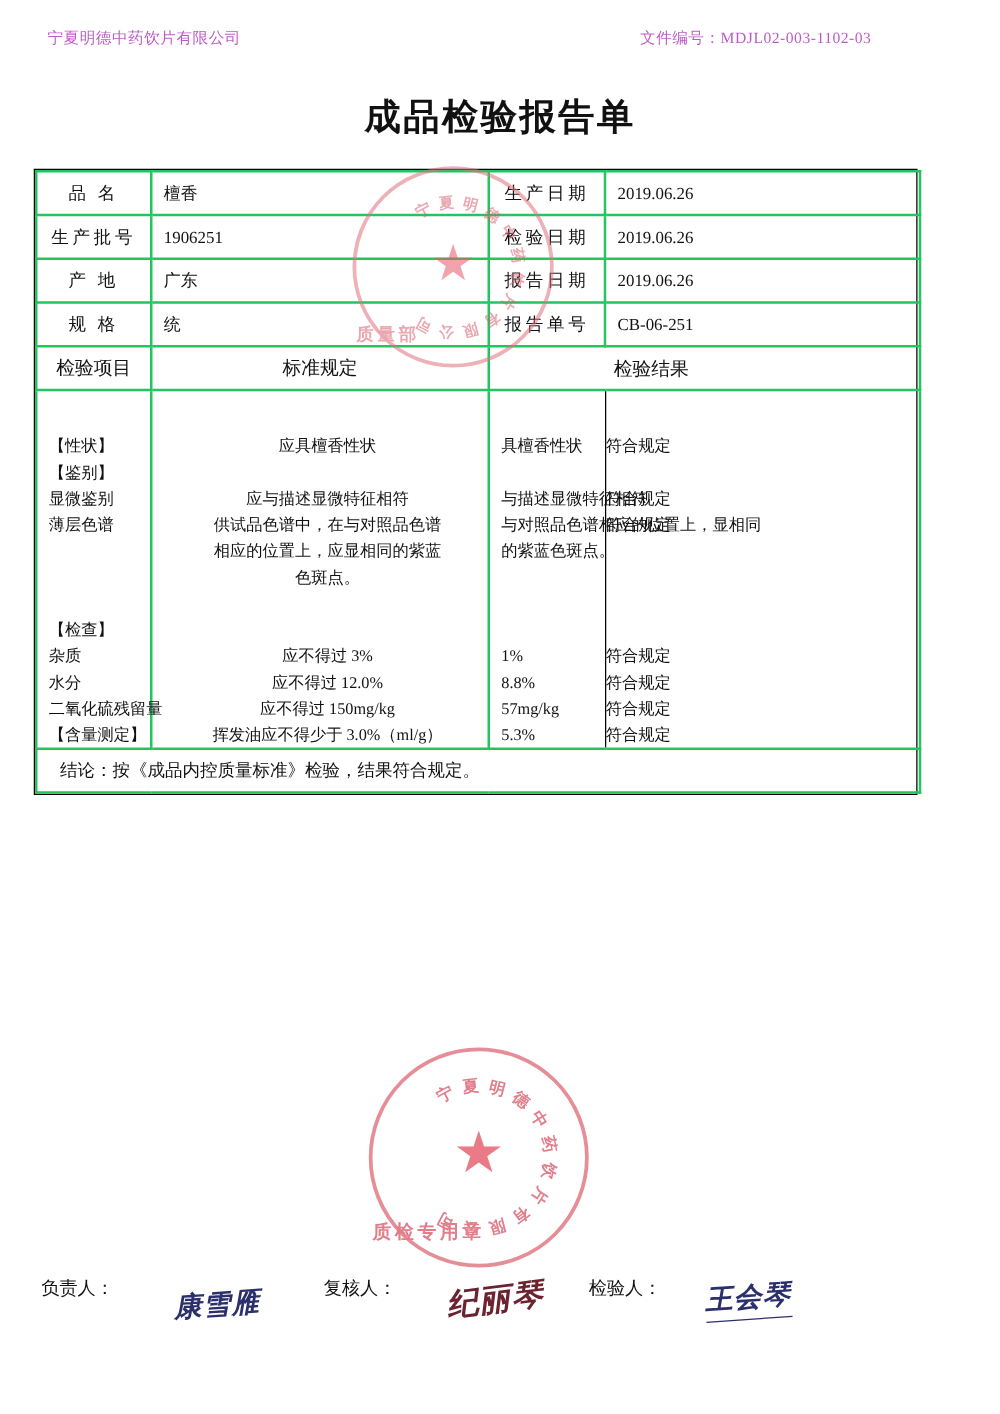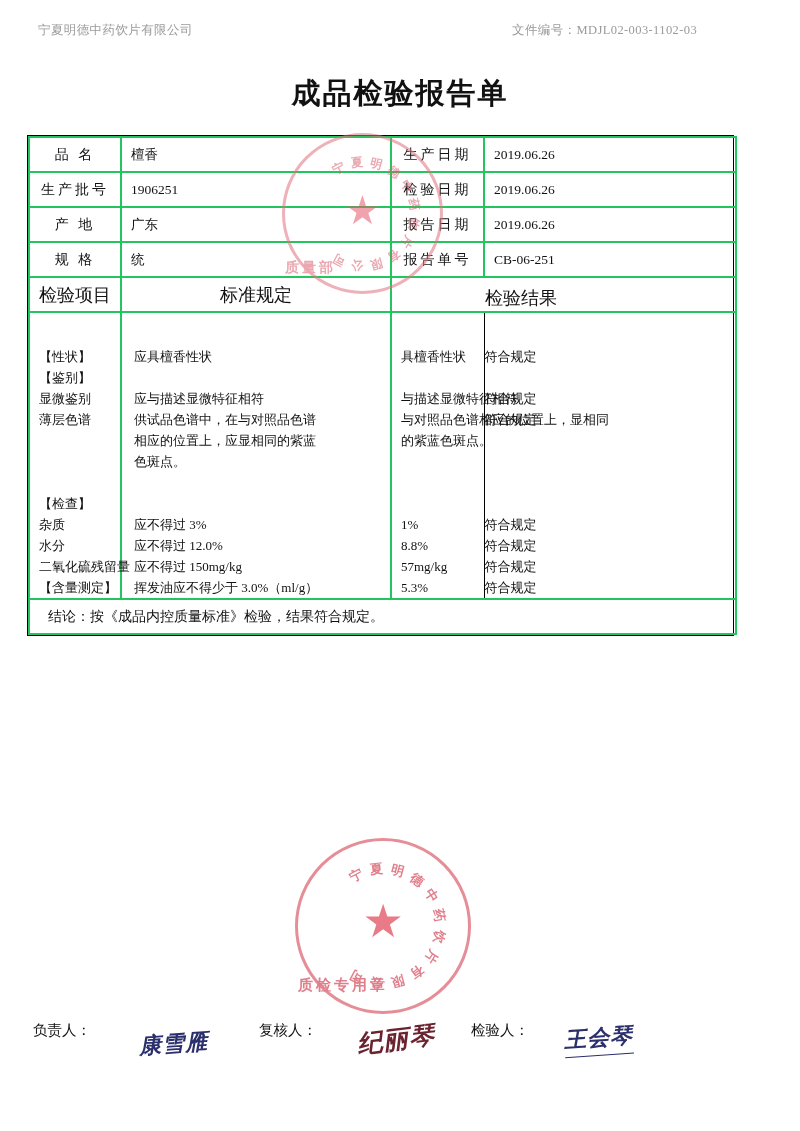--- a/index.html
+++ b/index.html
@@ -17,21 +17,21 @@
   }
 
   
   .top-header {
     position: absolute;
     top: 22px;
     left: 0;
     width: 800px;
     height: 18px;
     font-size: 12.5px;
-    color: #737373;
+    color: #a21caf;
     opacity: .72;
   }
   .top-header .th-left {
     position: absolute;
     left: 38px;
     top: 0;
     white-space: nowrap;
     letter-spacing: .4px;
   }
   .top-header .th-right {
@@ -90,36 +90,37 @@
   .val-num {
     padding-left: 9px !important;
     font-size: 13.5px;
     font-family: "Liberation Serif", serif;
   }
 
   
   .hdr-row td {
     height: 30px;
     text-align: center;
-    font-size: 18px;
+    font-size: 15px;
   }
 
   
   .body-row td {
     height: 700px;
     vertical-align: top;
     padding: 0 !important;
   }
   .col-pad {
     padding: 12px 0 0 9px;
     font-size: 13px;
     line-height: 21px;
   }
   .col-pad.center-ish {
     padding-left: 12px;
+    text-align: center;
   }
   .concl-col {
     text-align: left;
     padding: 12px 0 0 0;
     font-size: 13px;
     line-height: 21px;
   }
   .ln {
     white-space: pre;
     display: block;

